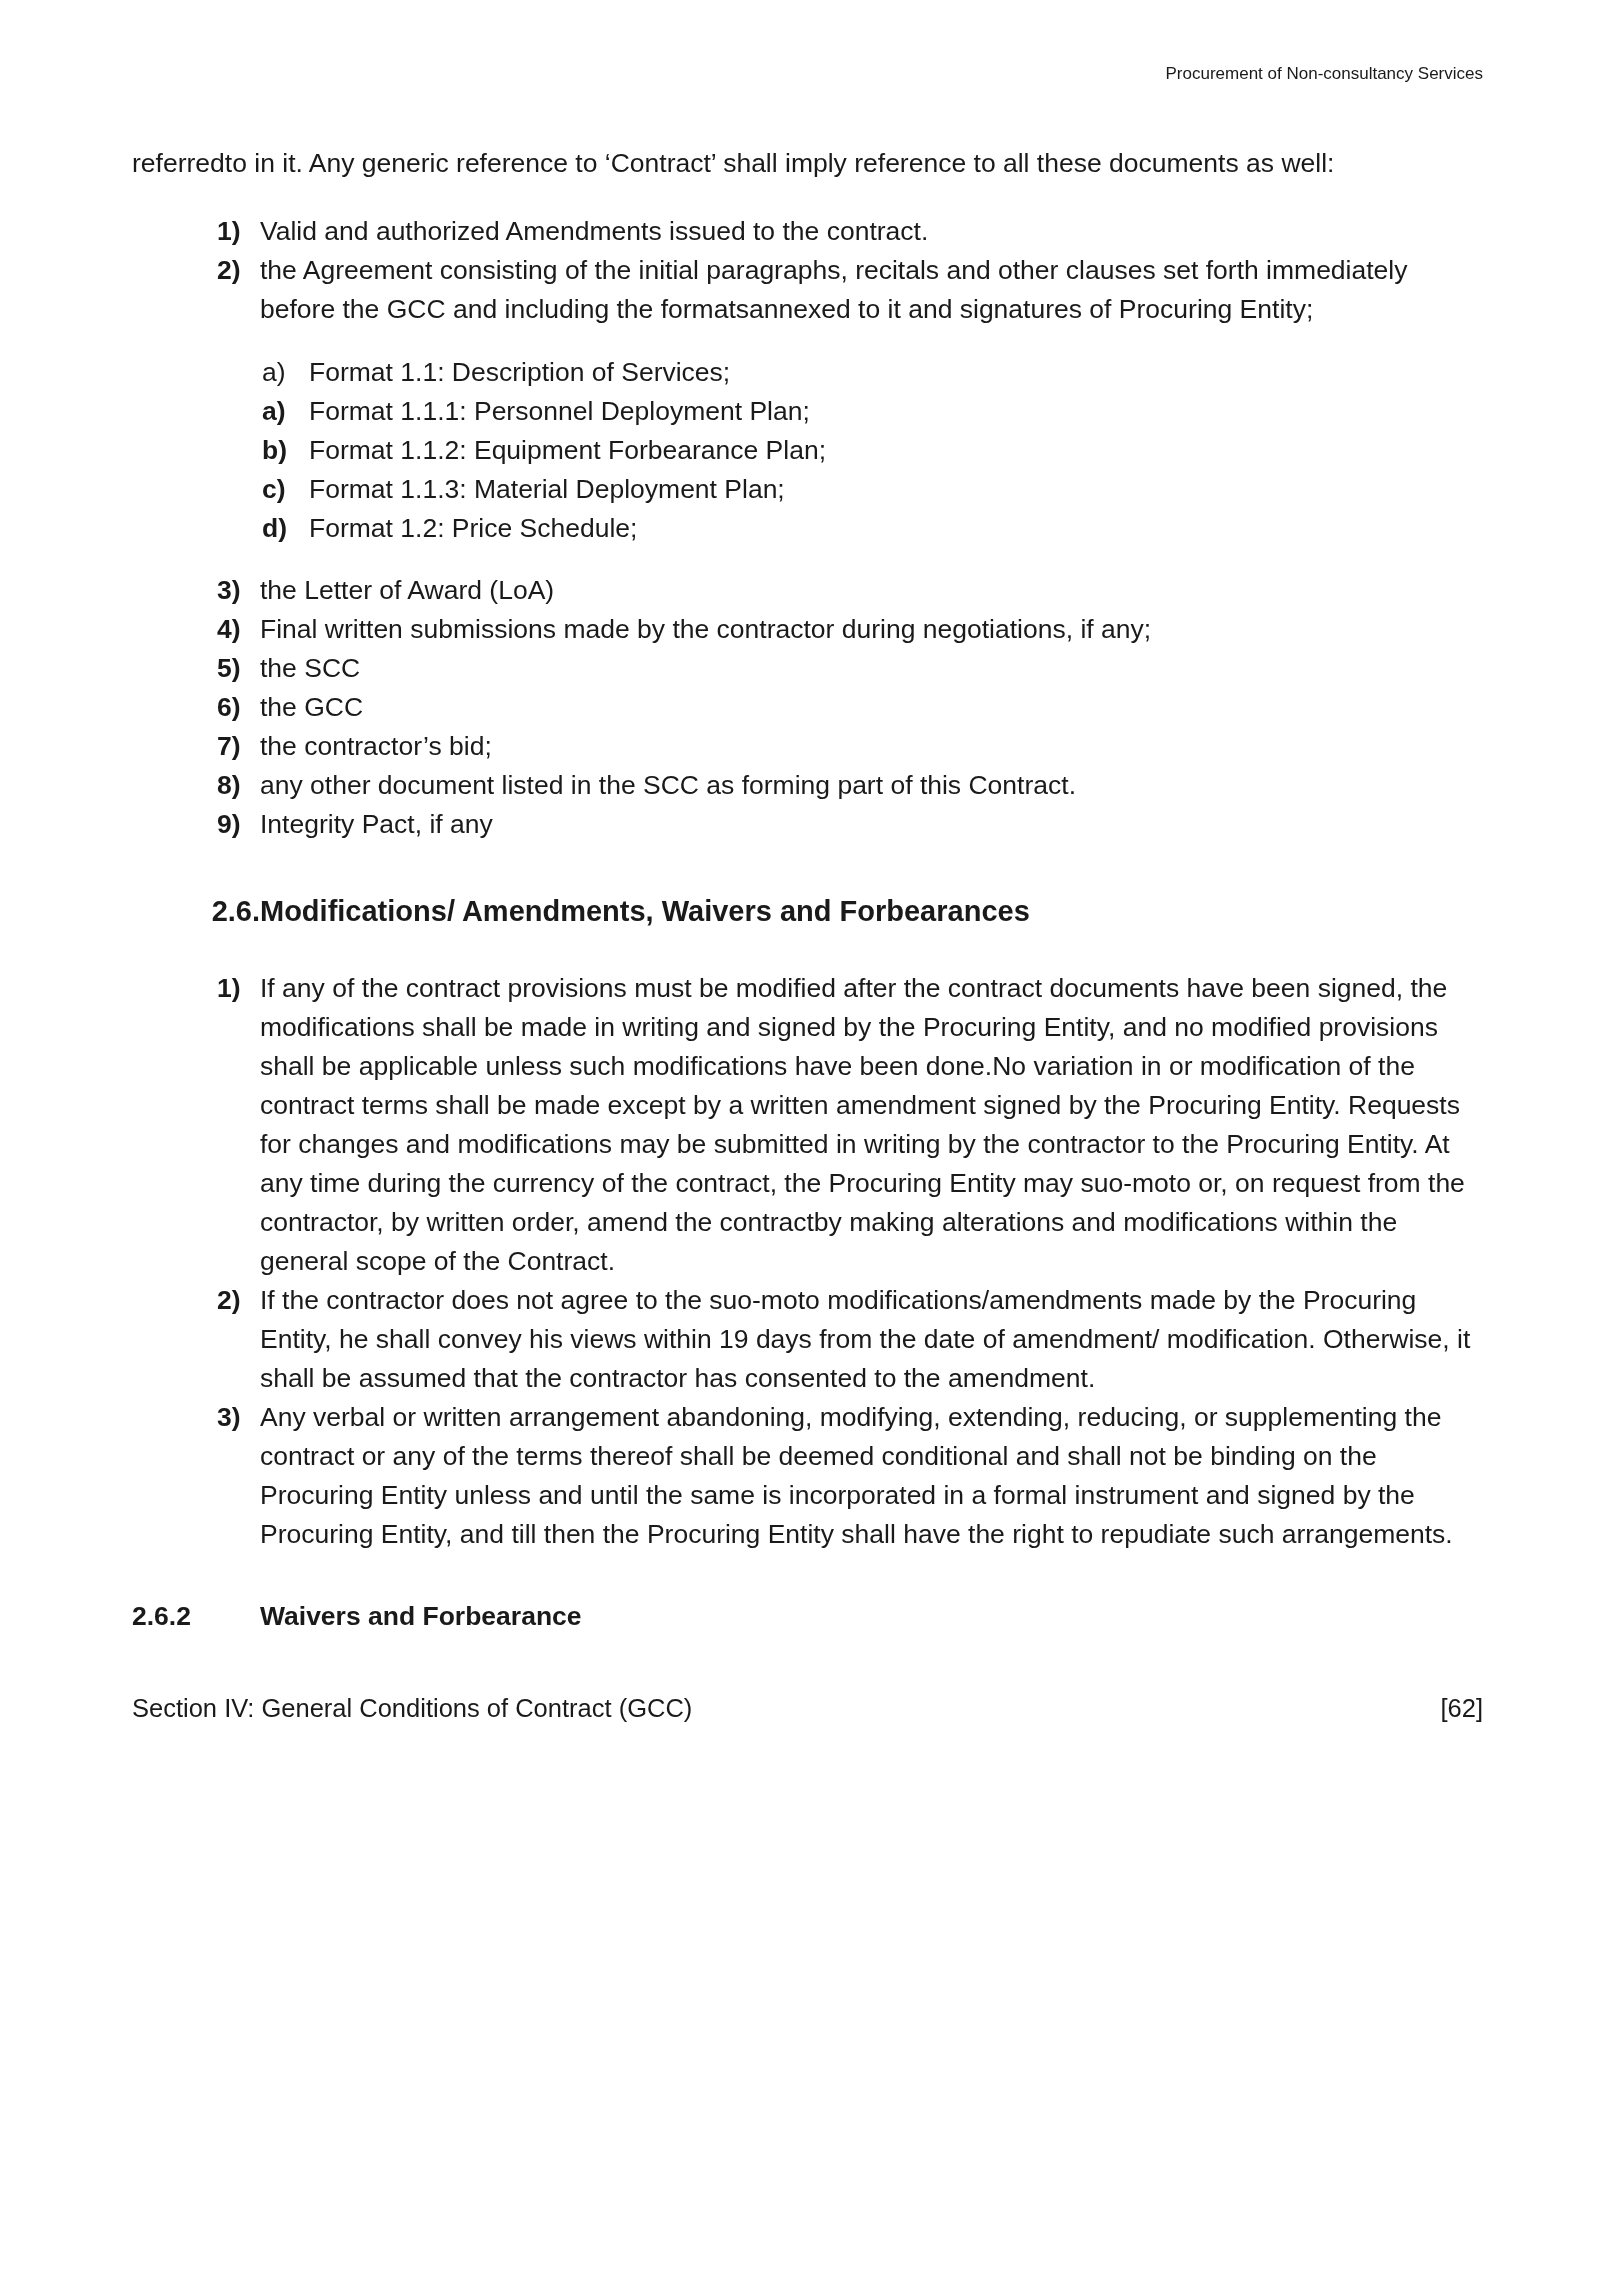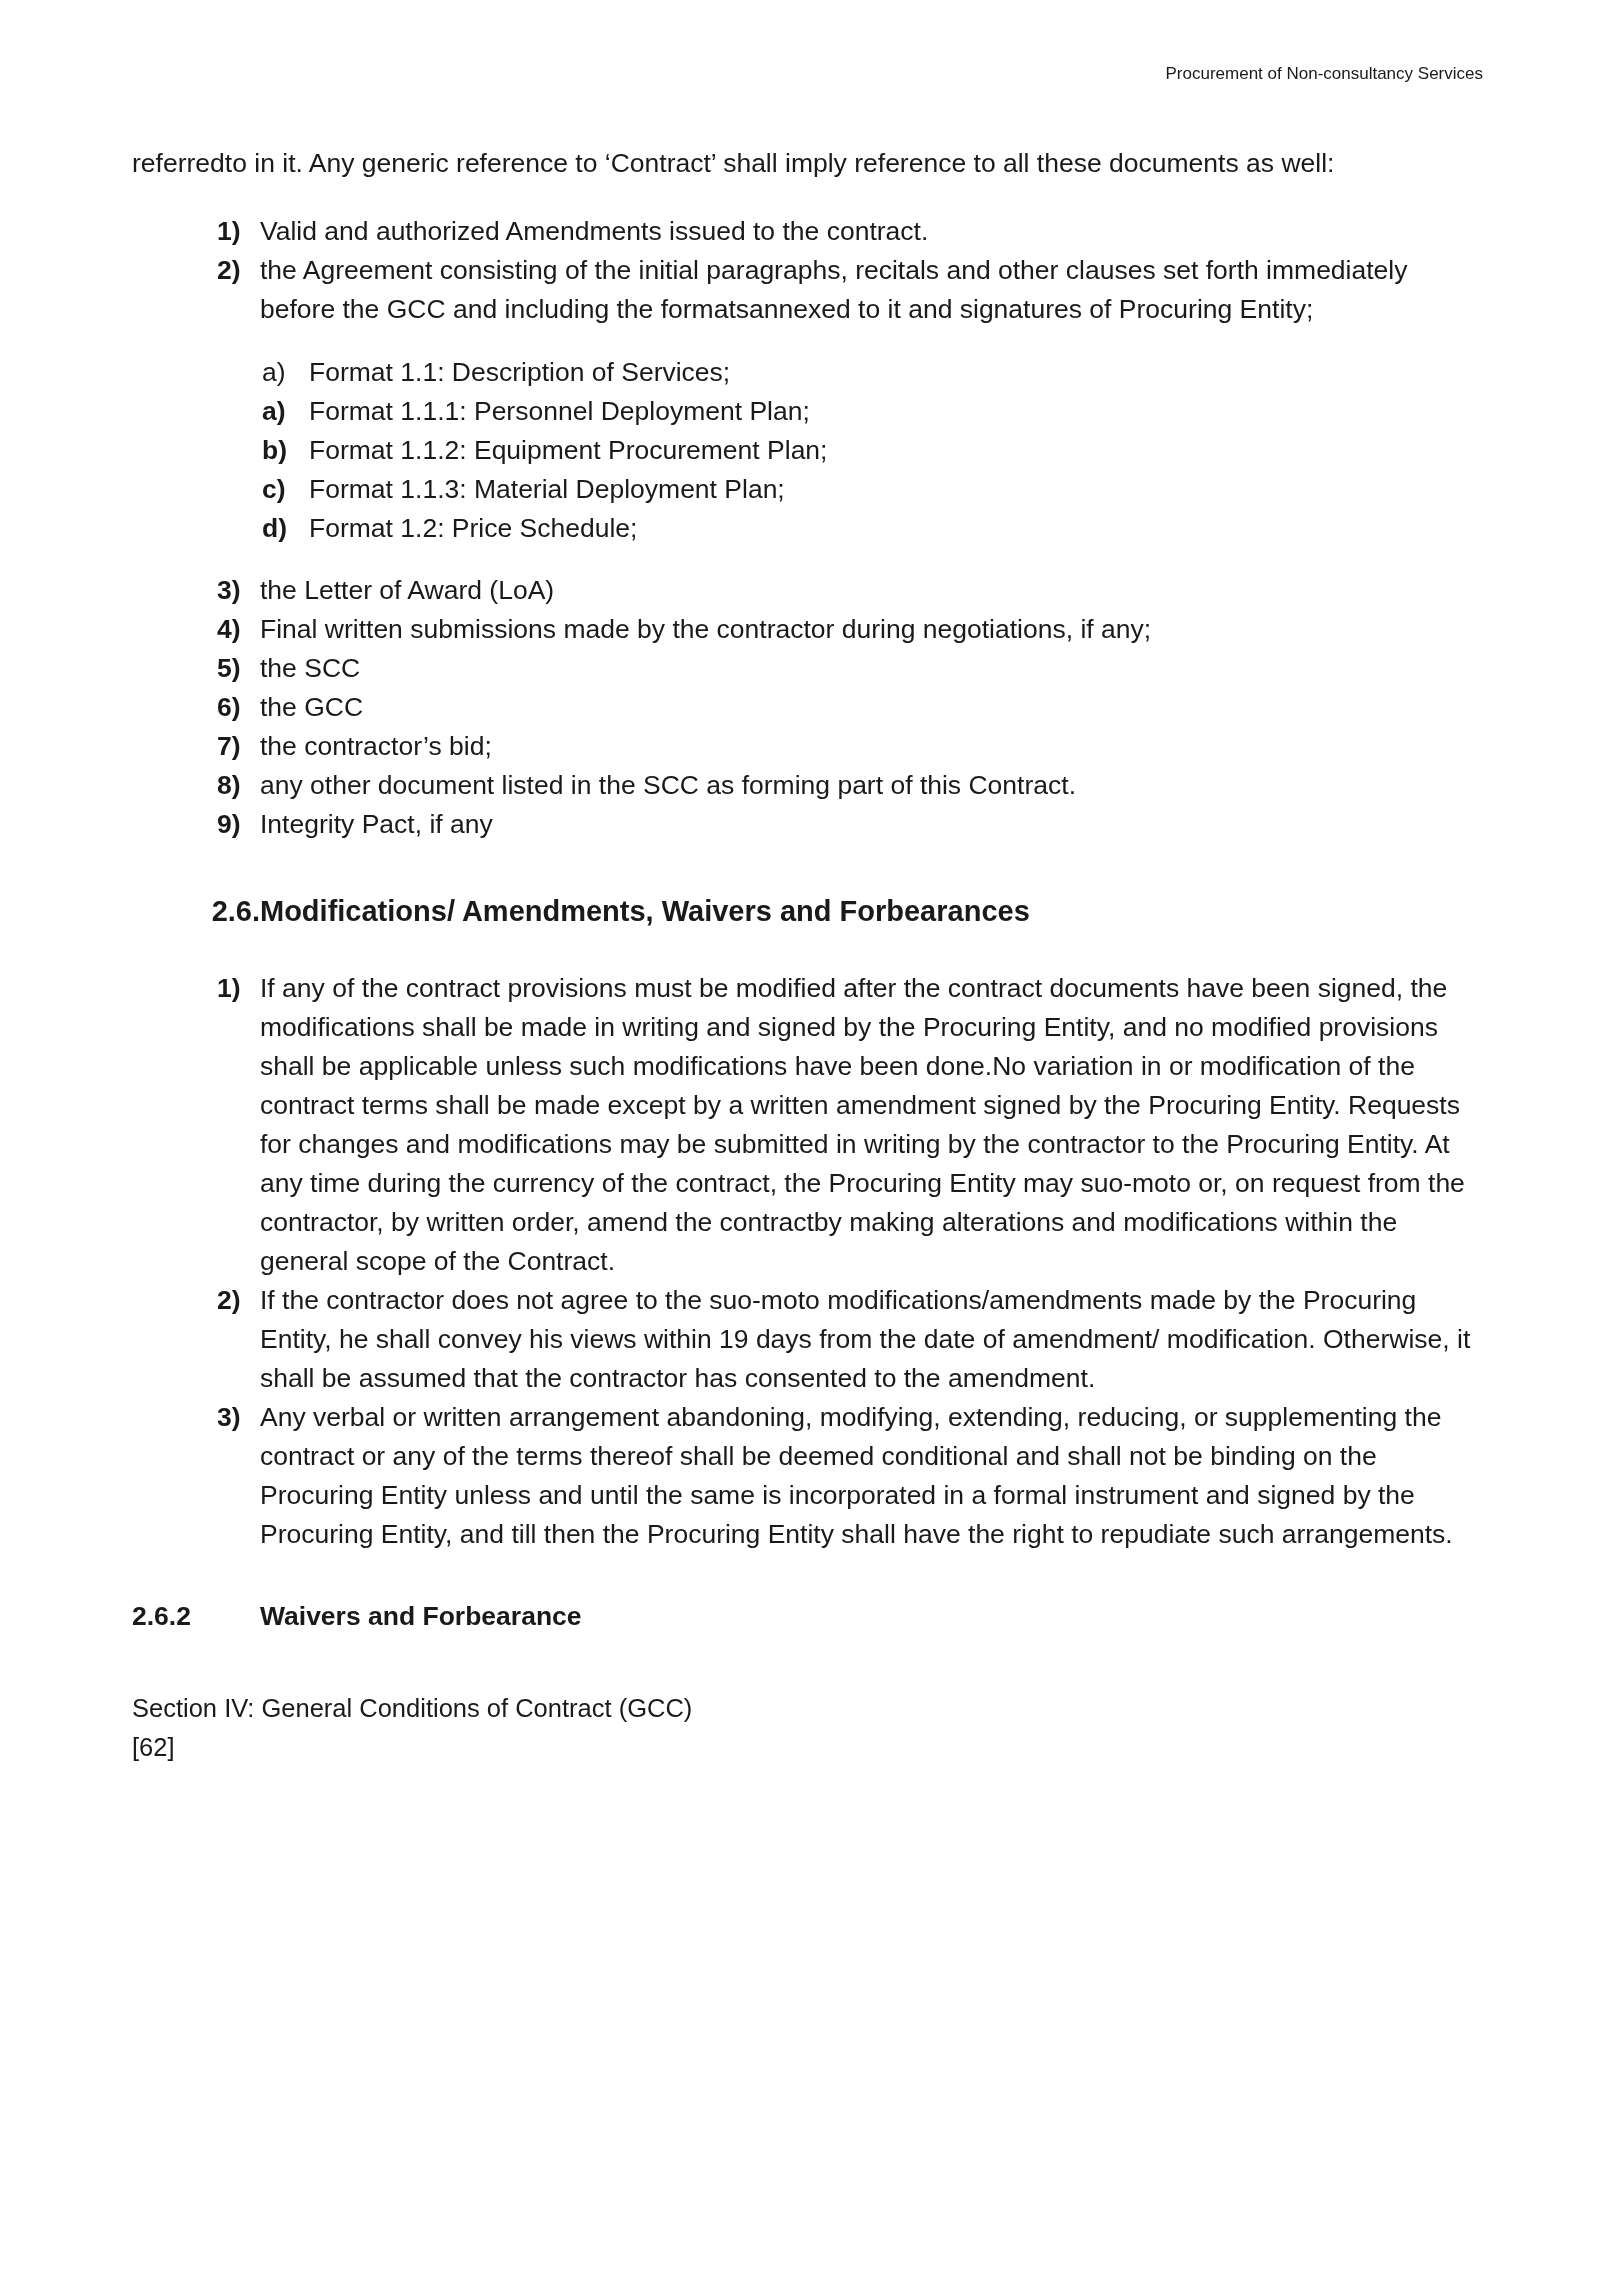--- a/index.html
+++ b/index.html
@@ -83,21 +83,20 @@
   }
   .heading2.after-list {
     margin-top: 43px;
     margin-bottom: 4px;
   }
   .footer {
     display: flex;
     justify-content: space-between;
     margin-top: 53px;
     font-size: 25.5px;
-    flex-direction: column;
   }
 </style>
 </head>
 <body>
 
 <div class="page">
 
   <div class="header">
     <span>Procurement of Non-consultancy Services</span>
   </div>
@@ -119,21 +118,21 @@
     <div class="li">
       <span class="marker plain">a)</span>
       <span class="text">Format 1.1: Description of Services;</span>
     </div>
     <div class="li">
       <span class="marker">a)</span>
       <span class="text">Format 1.1.1: Personnel Deployment Plan;</span>
     </div>
     <div class="li">
       <span class="marker">b)</span>
-      <span class="text">Format 1.1.2: Equipment Procurement Plan;</span>
+      <span class="text">Format 1.1.2: Equipment Forbearance Plan;</span>
     </div>
     <div class="li">
       <span class="marker">c)</span>
       <span class="text">Format 1.1.3: Material Deployment Plan;</span>
     </div>
     <div class="li">
       <span class="marker">d)</span>
       <span class="text">Format 1.2: Price Schedule;</span>
     </div>
   </div>

